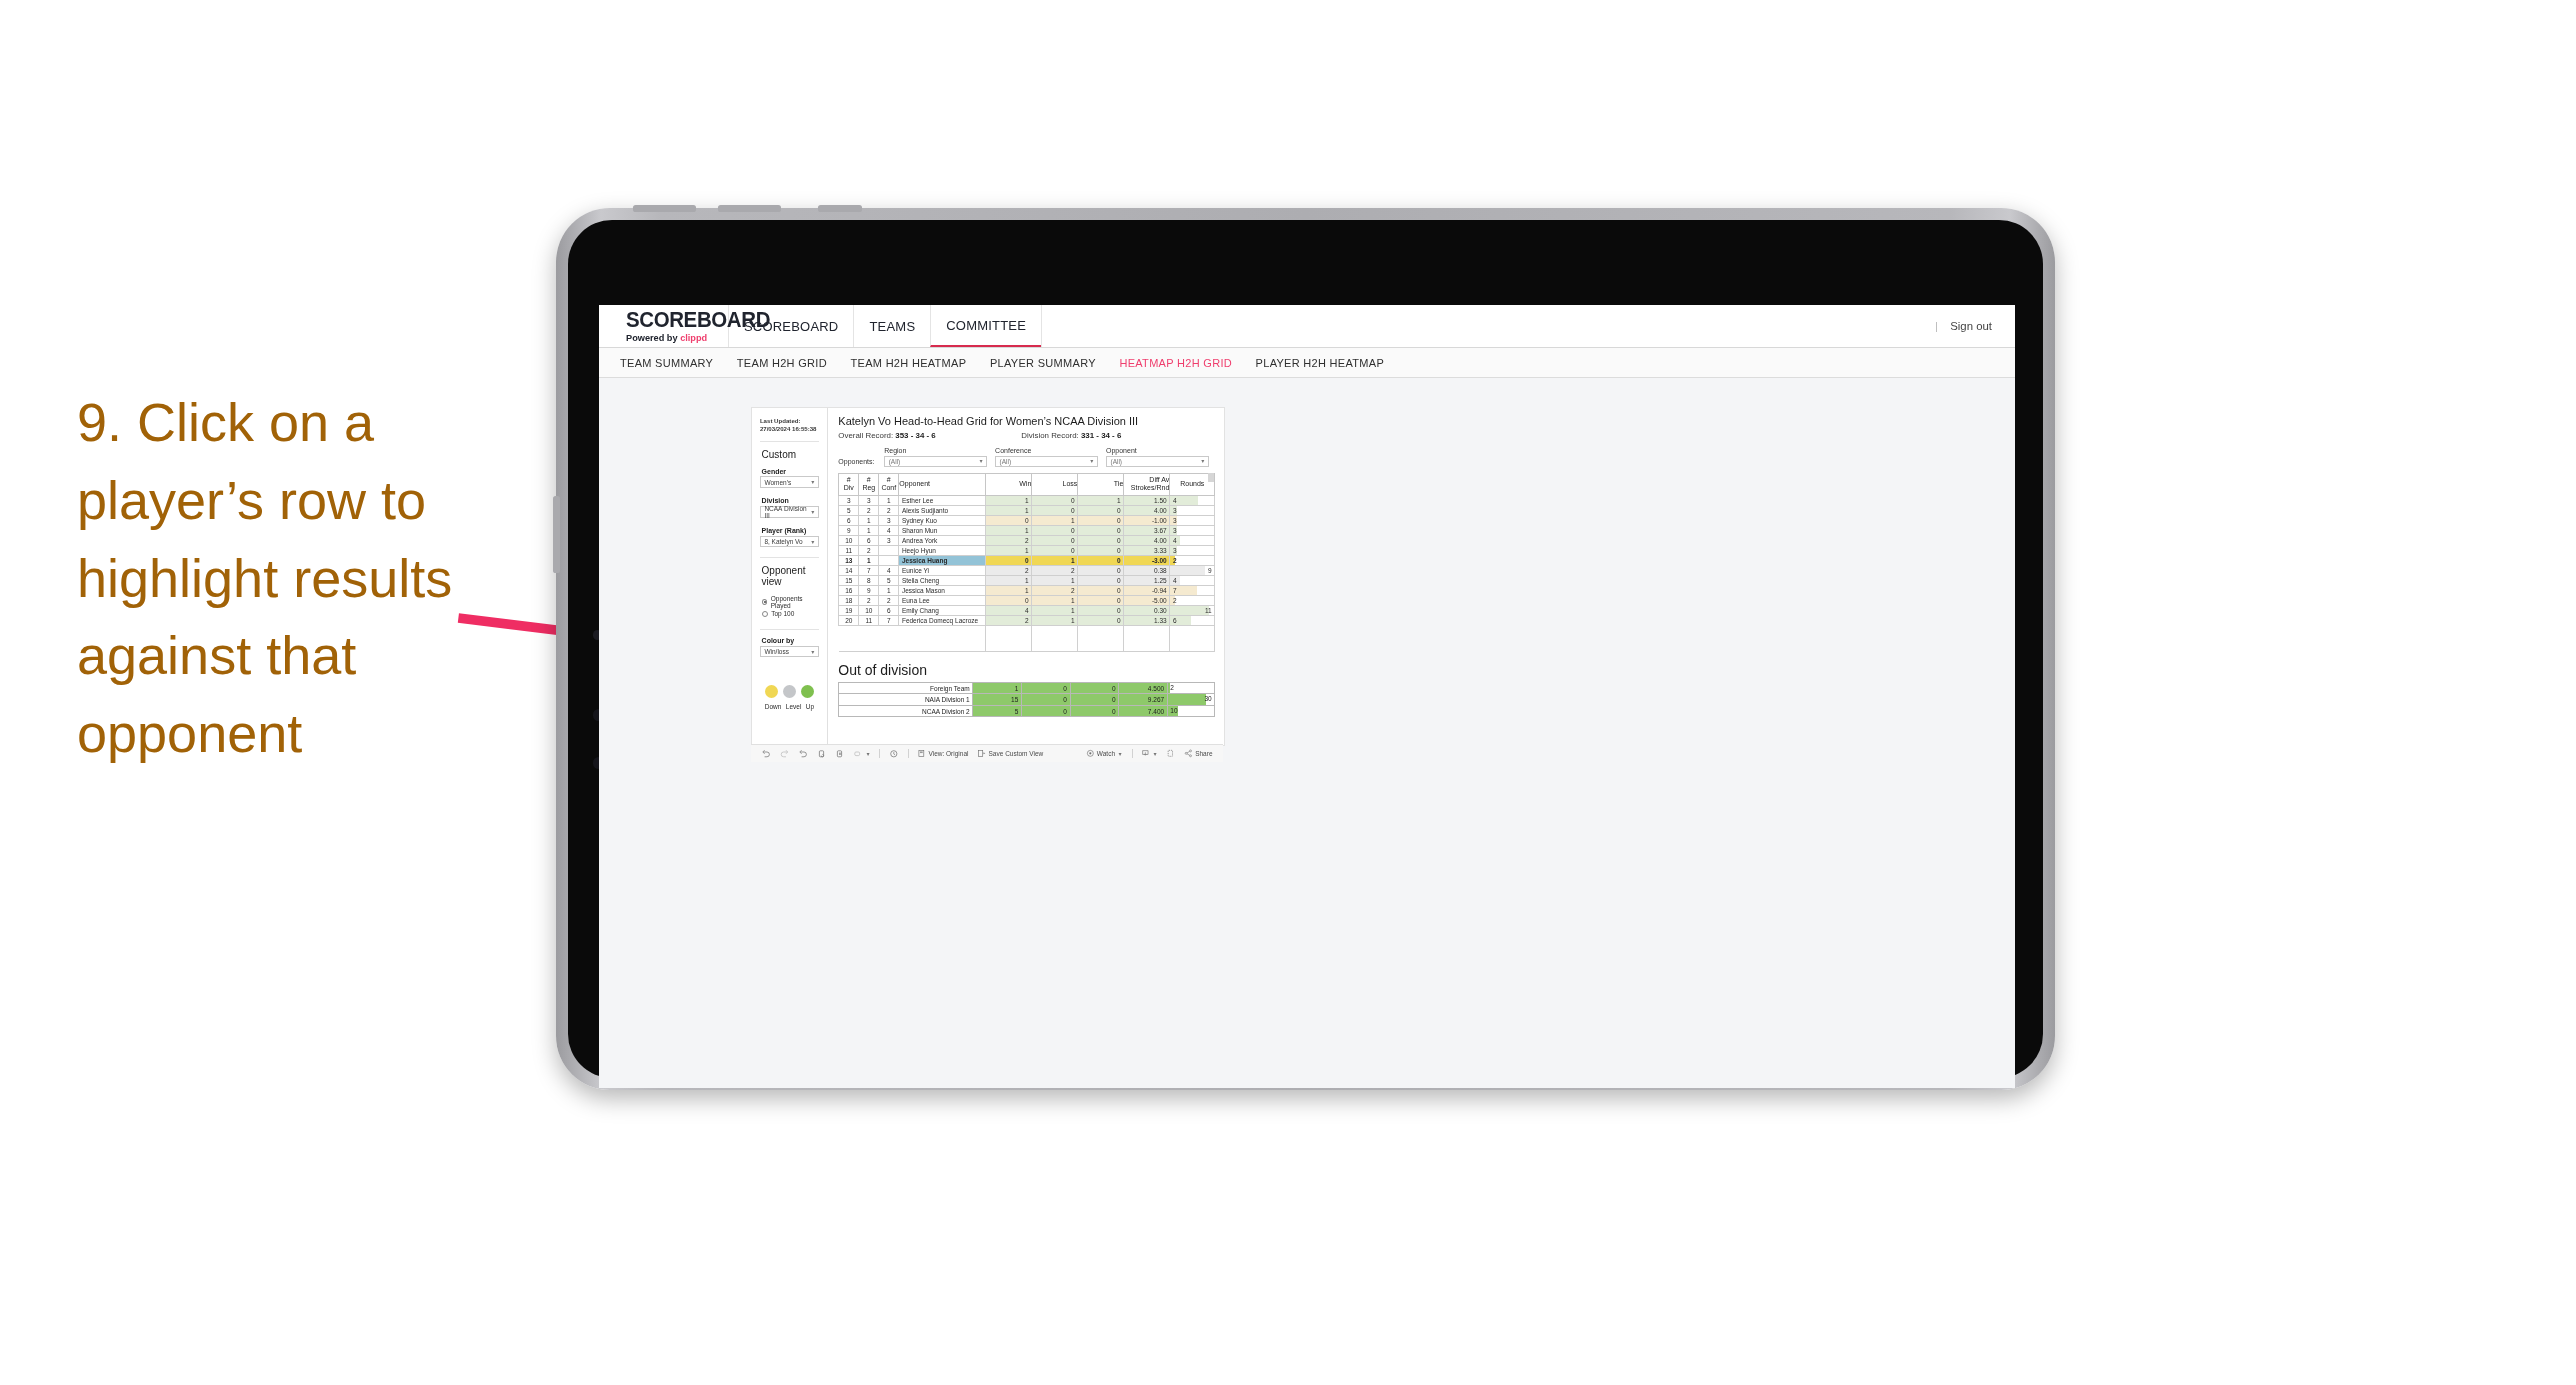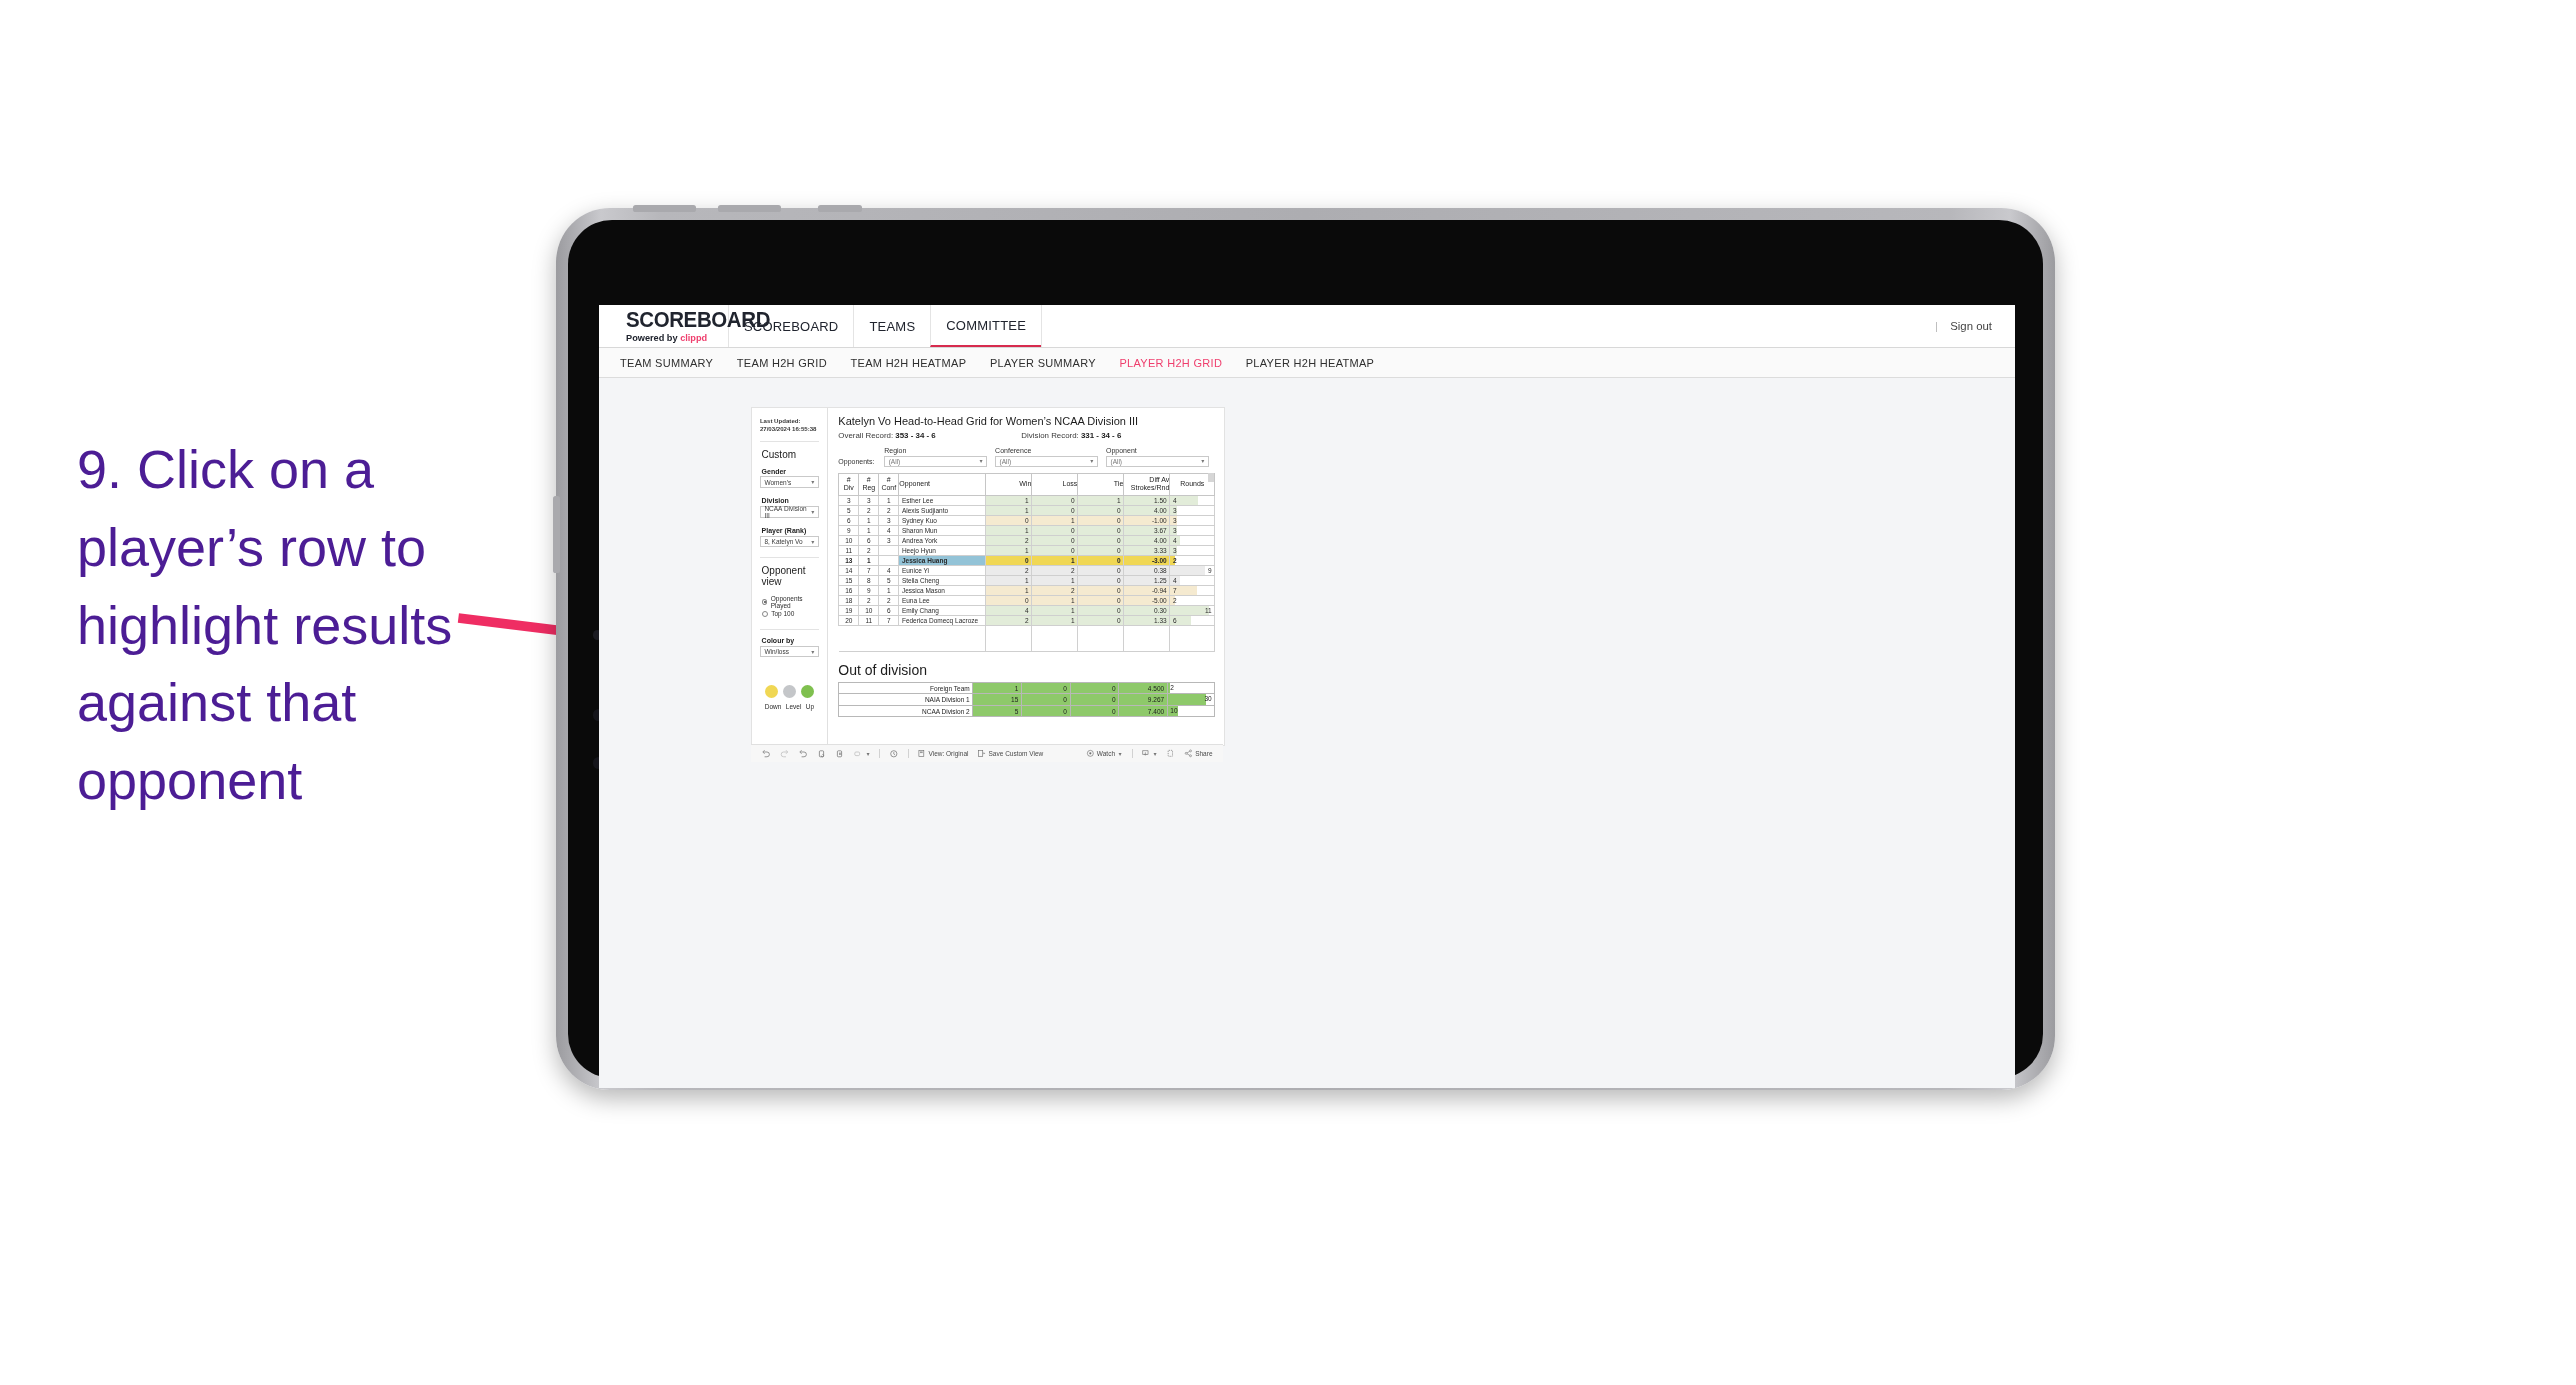--- a/index.html
+++ b/index.html
@@ -5,22 +5,22 @@
   html,body{margin:0;padding:0;}
   body{
     width:2576px;height:1386px;background:#ffffff;
     font-family:"Liberation Sans", sans-serif;
     overflow:hidden;position:relative;
   }
 
   
   #annotation{
     position:absolute; left:77px; top:384px; width:489px;
-    font-size:54px; line-height:1.44; color:#4c1d95;
-    font-family:"Liberation Sans", sans-serif; font-weight:400;margin-top:47px;
+    font-size:54px; line-height:1.44; color:#a16207;
+    font-family:"Liberation Sans", sans-serif; font-weight:400;
   }
   #arrow{position:absolute; left:454px; top:611px; width:699px; height:105px;}
 
   
   #tablet{
     position:absolute; left:556px; top:208px; width:1499px; height:882px;
     border-radius:54px;
     background:linear-gradient(90deg,#9b9b9f 0%,#c9c9cd 3%,#b7b7bb 7%,#adadb1 50%,#b7b7bb 93%,#c9c9cd 97%,#9b9b9f 100%);
     box-shadow:0 8.7px 23px rgba(0,0,0,.28);
   }
@@ -174,21 +174,21 @@
       <span id="signout-div">|</span>
       <span id="signout">Sign out</span>
     </div>
   </div>
 
   <div id="subnav">
     <div class="subnav-item">TEAM SUMMARY</div>
     <div class="subnav-item">TEAM H2H GRID</div>
     <div class="subnav-item">TEAM H2H HEATMAP</div>
     <div class="subnav-item">PLAYER SUMMARY</div>
-    <div class="subnav-item active">PLAYER H2H GRID</div>
+    <div class="subnav-item active">HEATMAP H2H GRID</div>
     <div class="subnav-item">PLAYER H2H HEATMAP</div>
   </div>
 
   <div id="dash">
 
     <div id="sidebar">
       <div id="last-updated">Last Updated: 27/03/2024 16:55:38</div>
       <div class="hr"></div>
       <div class="side-h">Custom</div>
 

